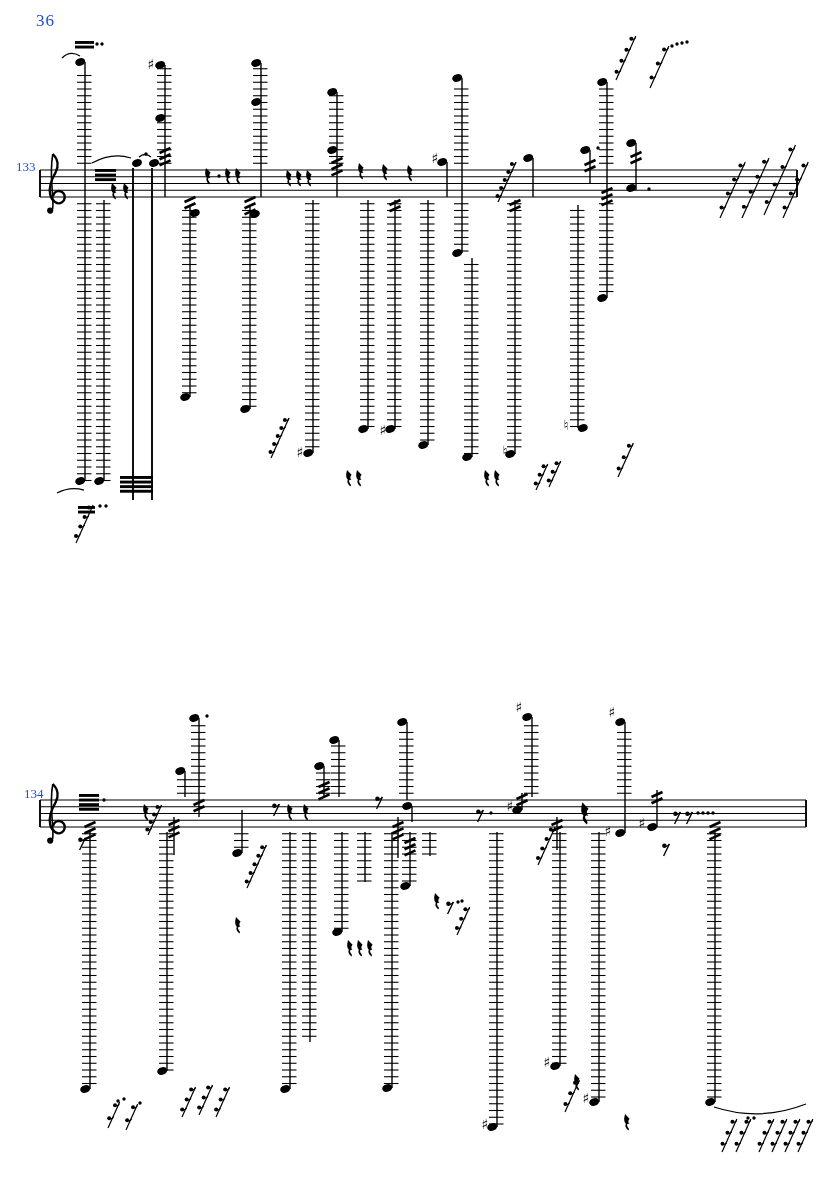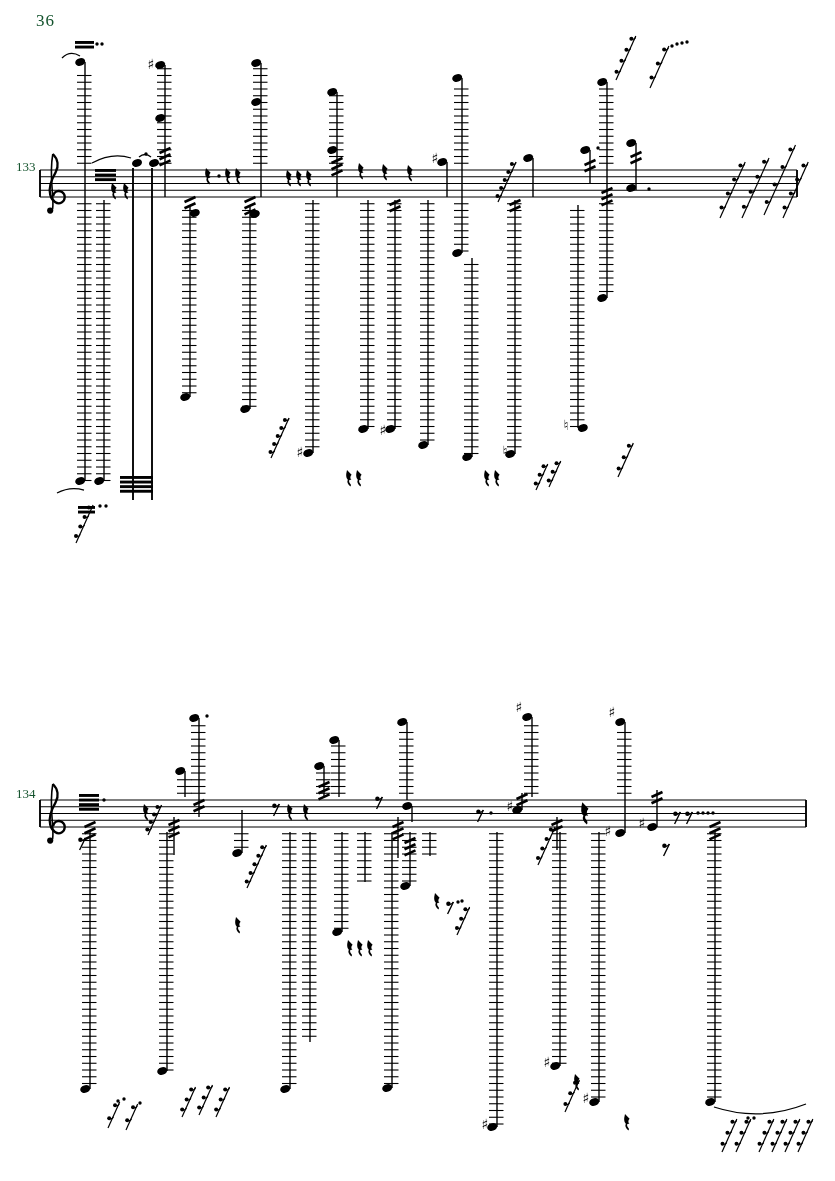--- a/index.html
+++ b/index.html
@@ -1,30 +1,30 @@
 <!DOCTYPE html>
 <html><head>
 <meta charset="utf-8">
 <style>
   html,body{margin:0;padding:0;background:#fff;}
   .page{
     position:relative;
     width:835px;height:1181px;
     background:#fff;
     font-family:"Liberation Serif", serif;
-    color:#14532d;
+    color:#1d4ed8;
     overflow:hidden;
   }
   .pageno{
     position:absolute;left:36px;top:11px;
     font-size:17px;letter-spacing:1px;
   }
   .mno{position:absolute;font-size:13px;}
   .m1{left:16px;top:148px;margin-top:11px;}
-  .m2{left:16px;top:786px;}
+  .m2{left:24px;top:786px;}
   svg{position:absolute;left:0;top:0;}
 </style>
 </head>
 <body>
 
 <div class="page">
   <span class="pageno">36</span>
   <span class="mno m1">133</span>
   <span class="mno m2">134</span>
   <svg id="score" width="835" height="1181" viewBox="0 0 835 1181">

